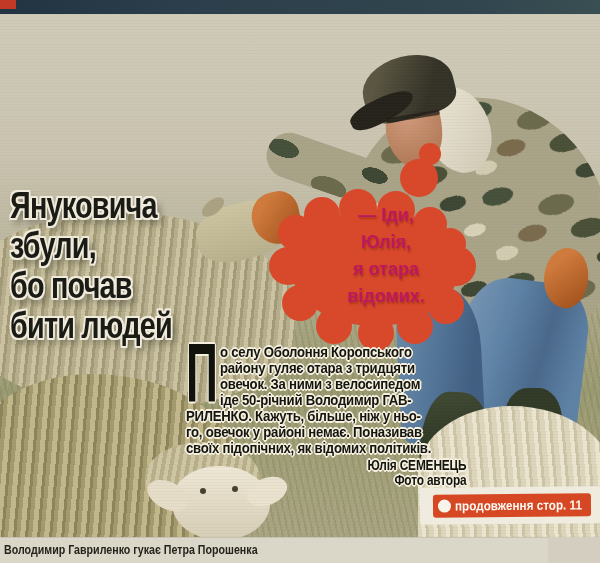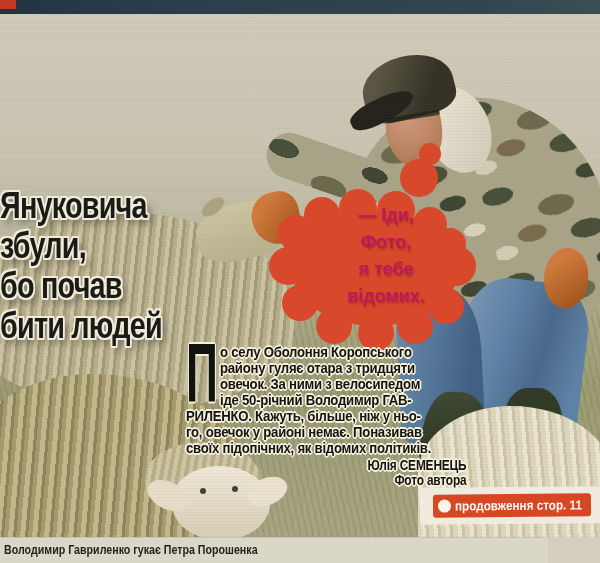--- a/index.html
+++ b/index.html
@@ -78,21 +78,21 @@
   .film{left:0;top:0;width:600px;height:523px;
     background:repeating-linear-gradient(0deg,rgba(120,115,95,.05) 0 1px,rgba(0,0,0,0) 1px 3px);}
 
   
   .headline{left:2px;top:12px;z-index:5;}
   .hl{display:block;white-space:nowrap;font-weight:700;font-size:39px;line-height:42px;letter-spacing:-1px;
     color:var(--headline-orange);transform:scaleX(.75);transform-origin:0 50%;
     text-shadow:-2px -2px 0 #f3ecd7,-2px 0 0 #f3ecd7,-2px 2px 0 #f3ecd7,0 -2px 0 #f3ecd7,0 2px 0 #f3ecd7,
       2px -2px 0 #f3ecd7,2px 0 0 #f3ecd7,2px 2px 0 #f3ecd7,6px 7px 9px rgba(45,42,35,.6);}
   
-  .subhead{left:0;top:186px;z-index:5;}
+  .subhead{left:10px;top:186px;z-index:5;}
   .sh{display:block;white-space:nowrap;font-weight:700;font-size:36px;line-height:40px;letter-spacing:-1px;
     color:var(--subhead-black);transform:scaleX(.8);transform-origin:0 50%;
     text-shadow:-2px -2px 0 #efeadb,-2px 0 0 #efeadb,-2px 2px 0 #efeadb,0 -2px 0 #efeadb,0 2px 0 #efeadb,
       2px -2px 0 #efeadb,2px 0 0 #efeadb,2px 2px 0 #efeadb,5px 6px 8px rgba(40,40,32,.55);}
 
   
   .bubble-svg{left:266px;top:138px;z-index:3;overflow:visible;}
   .bubble-text{left:300px;top:202px;width:172px;z-index:4;text-align:center;}
   .bt{display:block;white-space:nowrap;font-weight:700;font-size:18px;line-height:27px;color:#be185d;
     text-shadow:1px 2px 2px rgba(120,30,10,.45);}
@@ -190,22 +190,22 @@
         <circle cx="30" cy="95" r="18"></circle>
       <circle cx="56" cy="77" r="18"></circle>
         <circle cx="92" cy="70" r="19"></circle>
       <circle cx="130" cy="72" r="19"></circle>
         <circle cx="164" cy="86" r="17"></circle>
       <circle cx="184" cy="106" r="16"></circle>
     </g>
   </svg>
   <div class="abs bubble-text">
     <span class="bt">— Іди,</span>
-    <span class="bt">Фото,</span>
-    <span class="bt">я тебе</span>
+    <span class="bt">Юлія,</span>
+    <span class="bt">я отара</span>
     <span class="bt">відомих.</span>
   </div>
 
   <div class="abs article">
     <div class="dropcap outl">П</div>
     <span class="al outl">о селу Оболоння Коропського</span>
     <span class="al outl">району гуляє отара з тридцяти</span>
     <span class="al outl">овечок. За ними з велосипедом</span>
     <span class="al outl">іде 50-річний Володимир ГАВ-</span>
     <span class="al outl">РИЛЕНКО. Кажуть, більше, ніж у ньо-</span>

